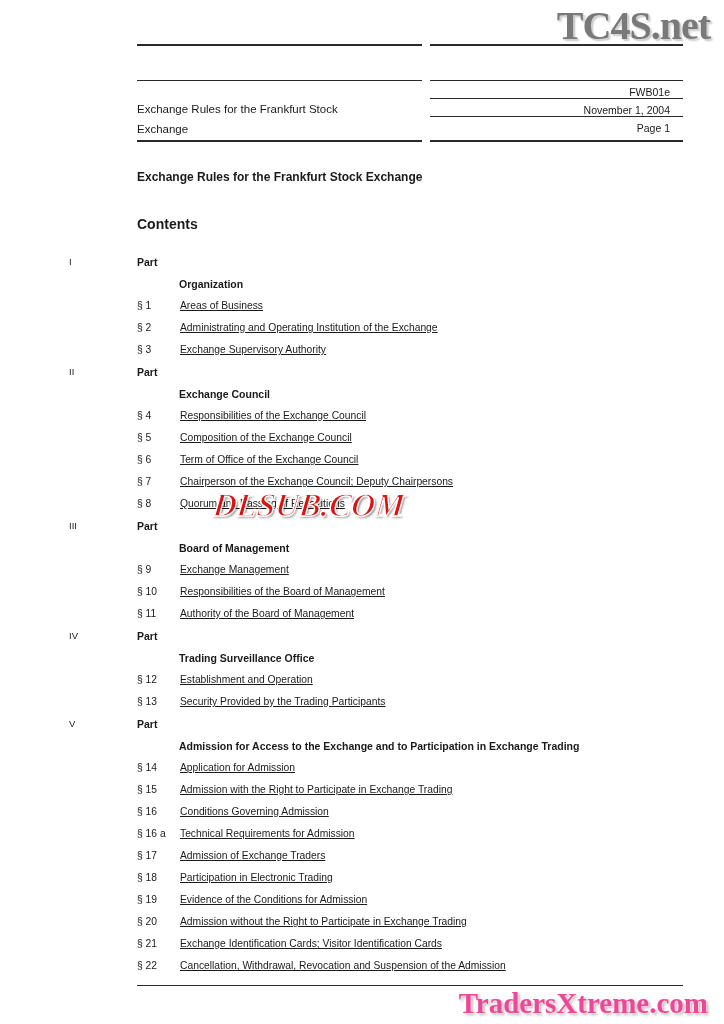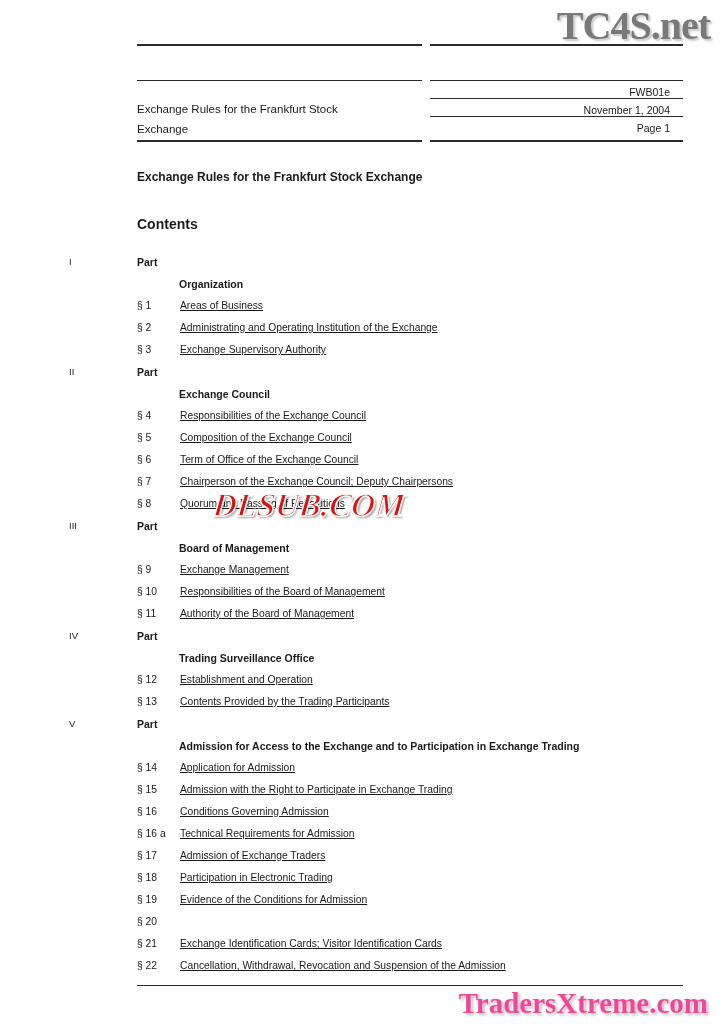--- a/index.html
+++ b/index.html
@@ -259,21 +259,21 @@
       </div>
       <div class="toc-row">
         <span class="part-name">Trading Surveillance Office</span>
       </div>
       <div class="toc-row">
         <span class="sec">§ 12</span>
         <span class="sec-title">Establishment and Operation</span>
       </div>
       <div class="toc-row">
         <span class="sec">§ 13</span>
-        <span class="sec-title">Contents Provided by the Trading Participants</span>
+        <span class="sec-title">Security Provided by the Trading Participants</span>
       </div>
       <div class="toc-row">
         <span class="num">V</span>
         <span class="part-word">Part</span>
       </div>
       <div class="toc-row">
         <span class="part-name">Admission for Access to the Exchange and to Participation in Exchange Trading</span>
       </div>
       <div class="toc-row">
         <span class="sec">§ 14</span>
@@ -298,20 +298,21 @@
       <div class="toc-row">
         <span class="sec">§ 18</span>
         <span class="sec-title">Participation in Electronic Trading</span>
       </div>
       <div class="toc-row">
         <span class="sec">§ 19</span>
         <span class="sec-title">Evidence of the Conditions for Admission</span>
       </div>
       <div class="toc-row">
         <span class="sec">§ 20</span>
+        <span class="sec-title">Admission without the Right to Participate in Exchange Trading</span>
       </div>
       <div class="toc-row">
         <span class="sec">§ 21</span>
         <span class="sec-title">Exchange Identification Cards; Visitor Identification Cards</span>
       </div>
       <div class="toc-row">
         <span class="sec">§ 22</span>
         <span class="sec-title">Cancellation, Withdrawal, Revocation and Suspension of the Admission</span>
       </div>
     </div>

